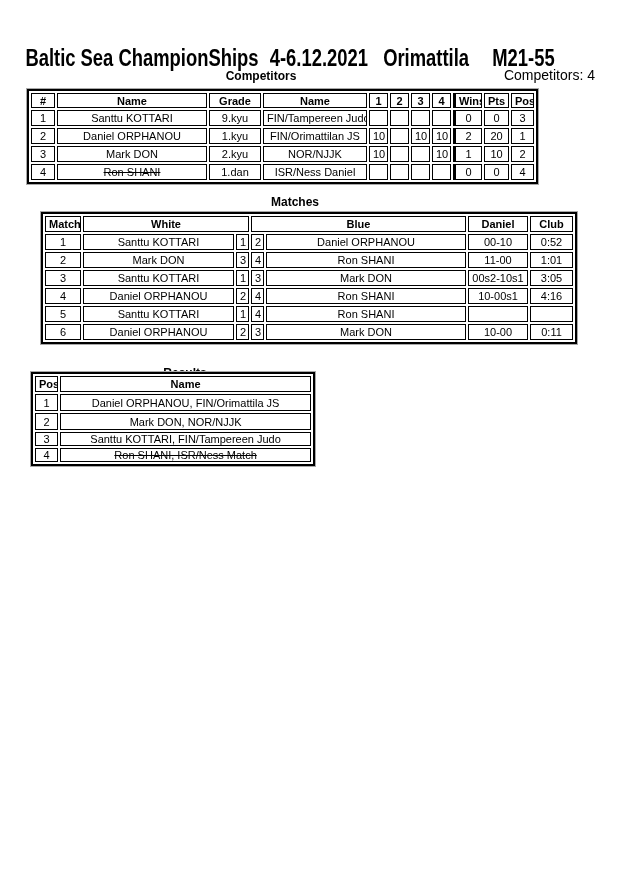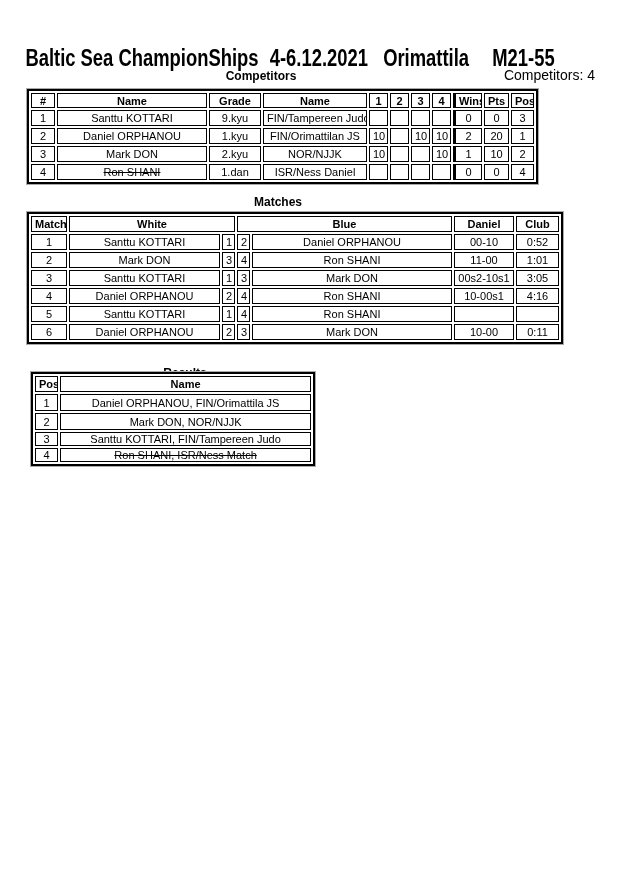--- a/index.html
+++ b/index.html
@@ -6,38 +6,38 @@
   .page{position:relative;width:630px;height:891px;background:#ffffff;overflow:hidden;
         font-family:"Liberation Sans",sans-serif;color:#000;}
 
   
   .main-title{position:absolute;top:47px;left:290px;transform:translateX(-50%) scaleX(0.8);
               transform-origin:center;white-space:nowrap;font-weight:bold;font-size:23px;
               line-height:23px;letter-spacing:0;display:flex;}
   .main-title .t2{margin-left:14px;} .main-title .t3{margin-left:19px;} .main-title .t4{margin-left:29px;}
   .section-title{position:absolute;transform:translateX(-50%);font-weight:bold;font-size:12px;line-height:12px;}
   #competitors-title{top:70px;left:235px;margin-left:26px;}
-  #matches-title{top:196px;left:278px;}
+  #matches-title{top:196px;left:295px;}
   #results-title{top:355px;left:185px;margin-top:12px;}
   .count-label{position:absolute;top:70px;right:35px;font-size:14px;line-height:11px;}
 
   
   table{border-collapse:separate;border-spacing:2px;background:#fff;
         border:2px solid #000;outline:1px solid #a9a9a9;table-layout:fixed;
         position:absolute;}
   td,th{border:1px solid #000;box-sizing:border-box;font-size:11px;line-height:12px;
         padding:0 3px;overflow:hidden;white-space:nowrap;vertical-align:middle;
         height:16px;background:#fff;}
   th{font-weight:bold;text-align:center;}
   td.c{text-align:center;} td.l{text-align:center;}
   .struck{text-decoration:line-through;}
   .thickL{border-left-width:3px;}
 
   #competitors-table{left:27px;top:89px;width:510px;}
-  #matches-table{left:27px;top:212px;width:535px;}
+  #matches-table{left:41px;top:212px;width:535px;}
   #results-table{left:31px;top:372px;width:284px;}
   #results-table tr:nth-child(2) td,#results-table tr:nth-child(3) td{height:17px;}
   #results-table tr:nth-child(4) td{height:14px;}
   #results-table tr:nth-child(5) td{height:13px;}
   #competitors-table th{height:15px;}
 </style>
 </head>
 <body>
 
 <div class="page">

